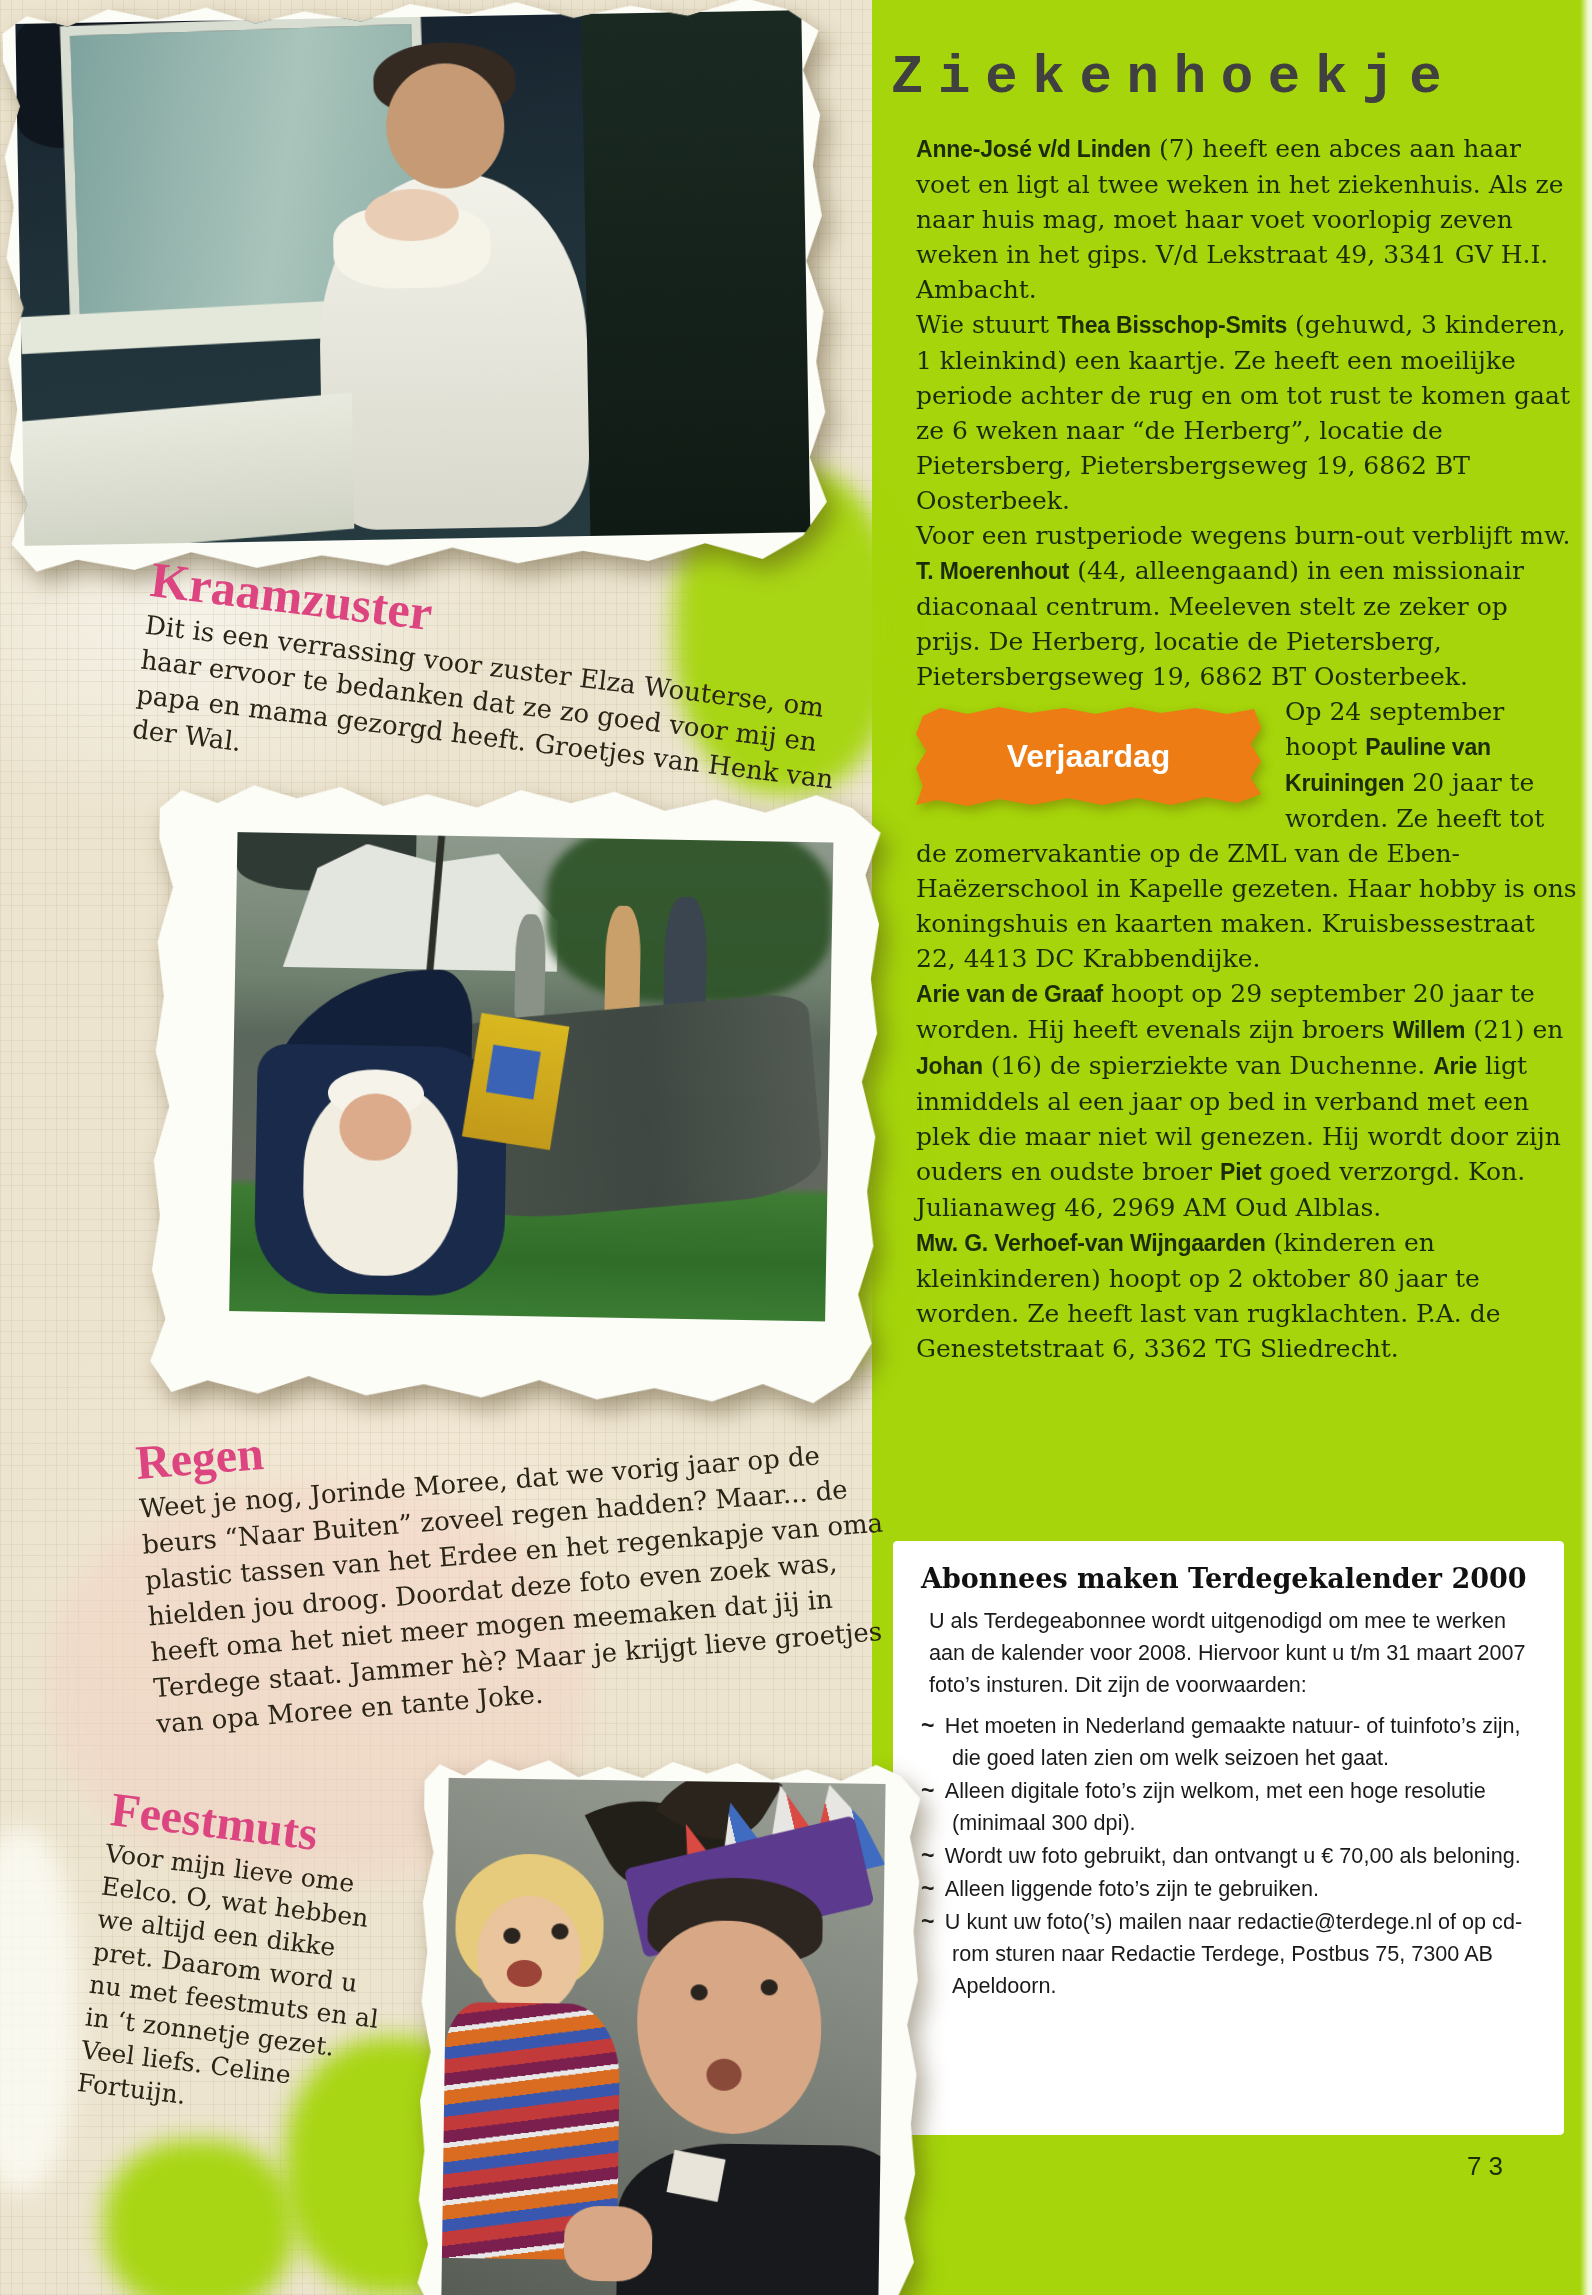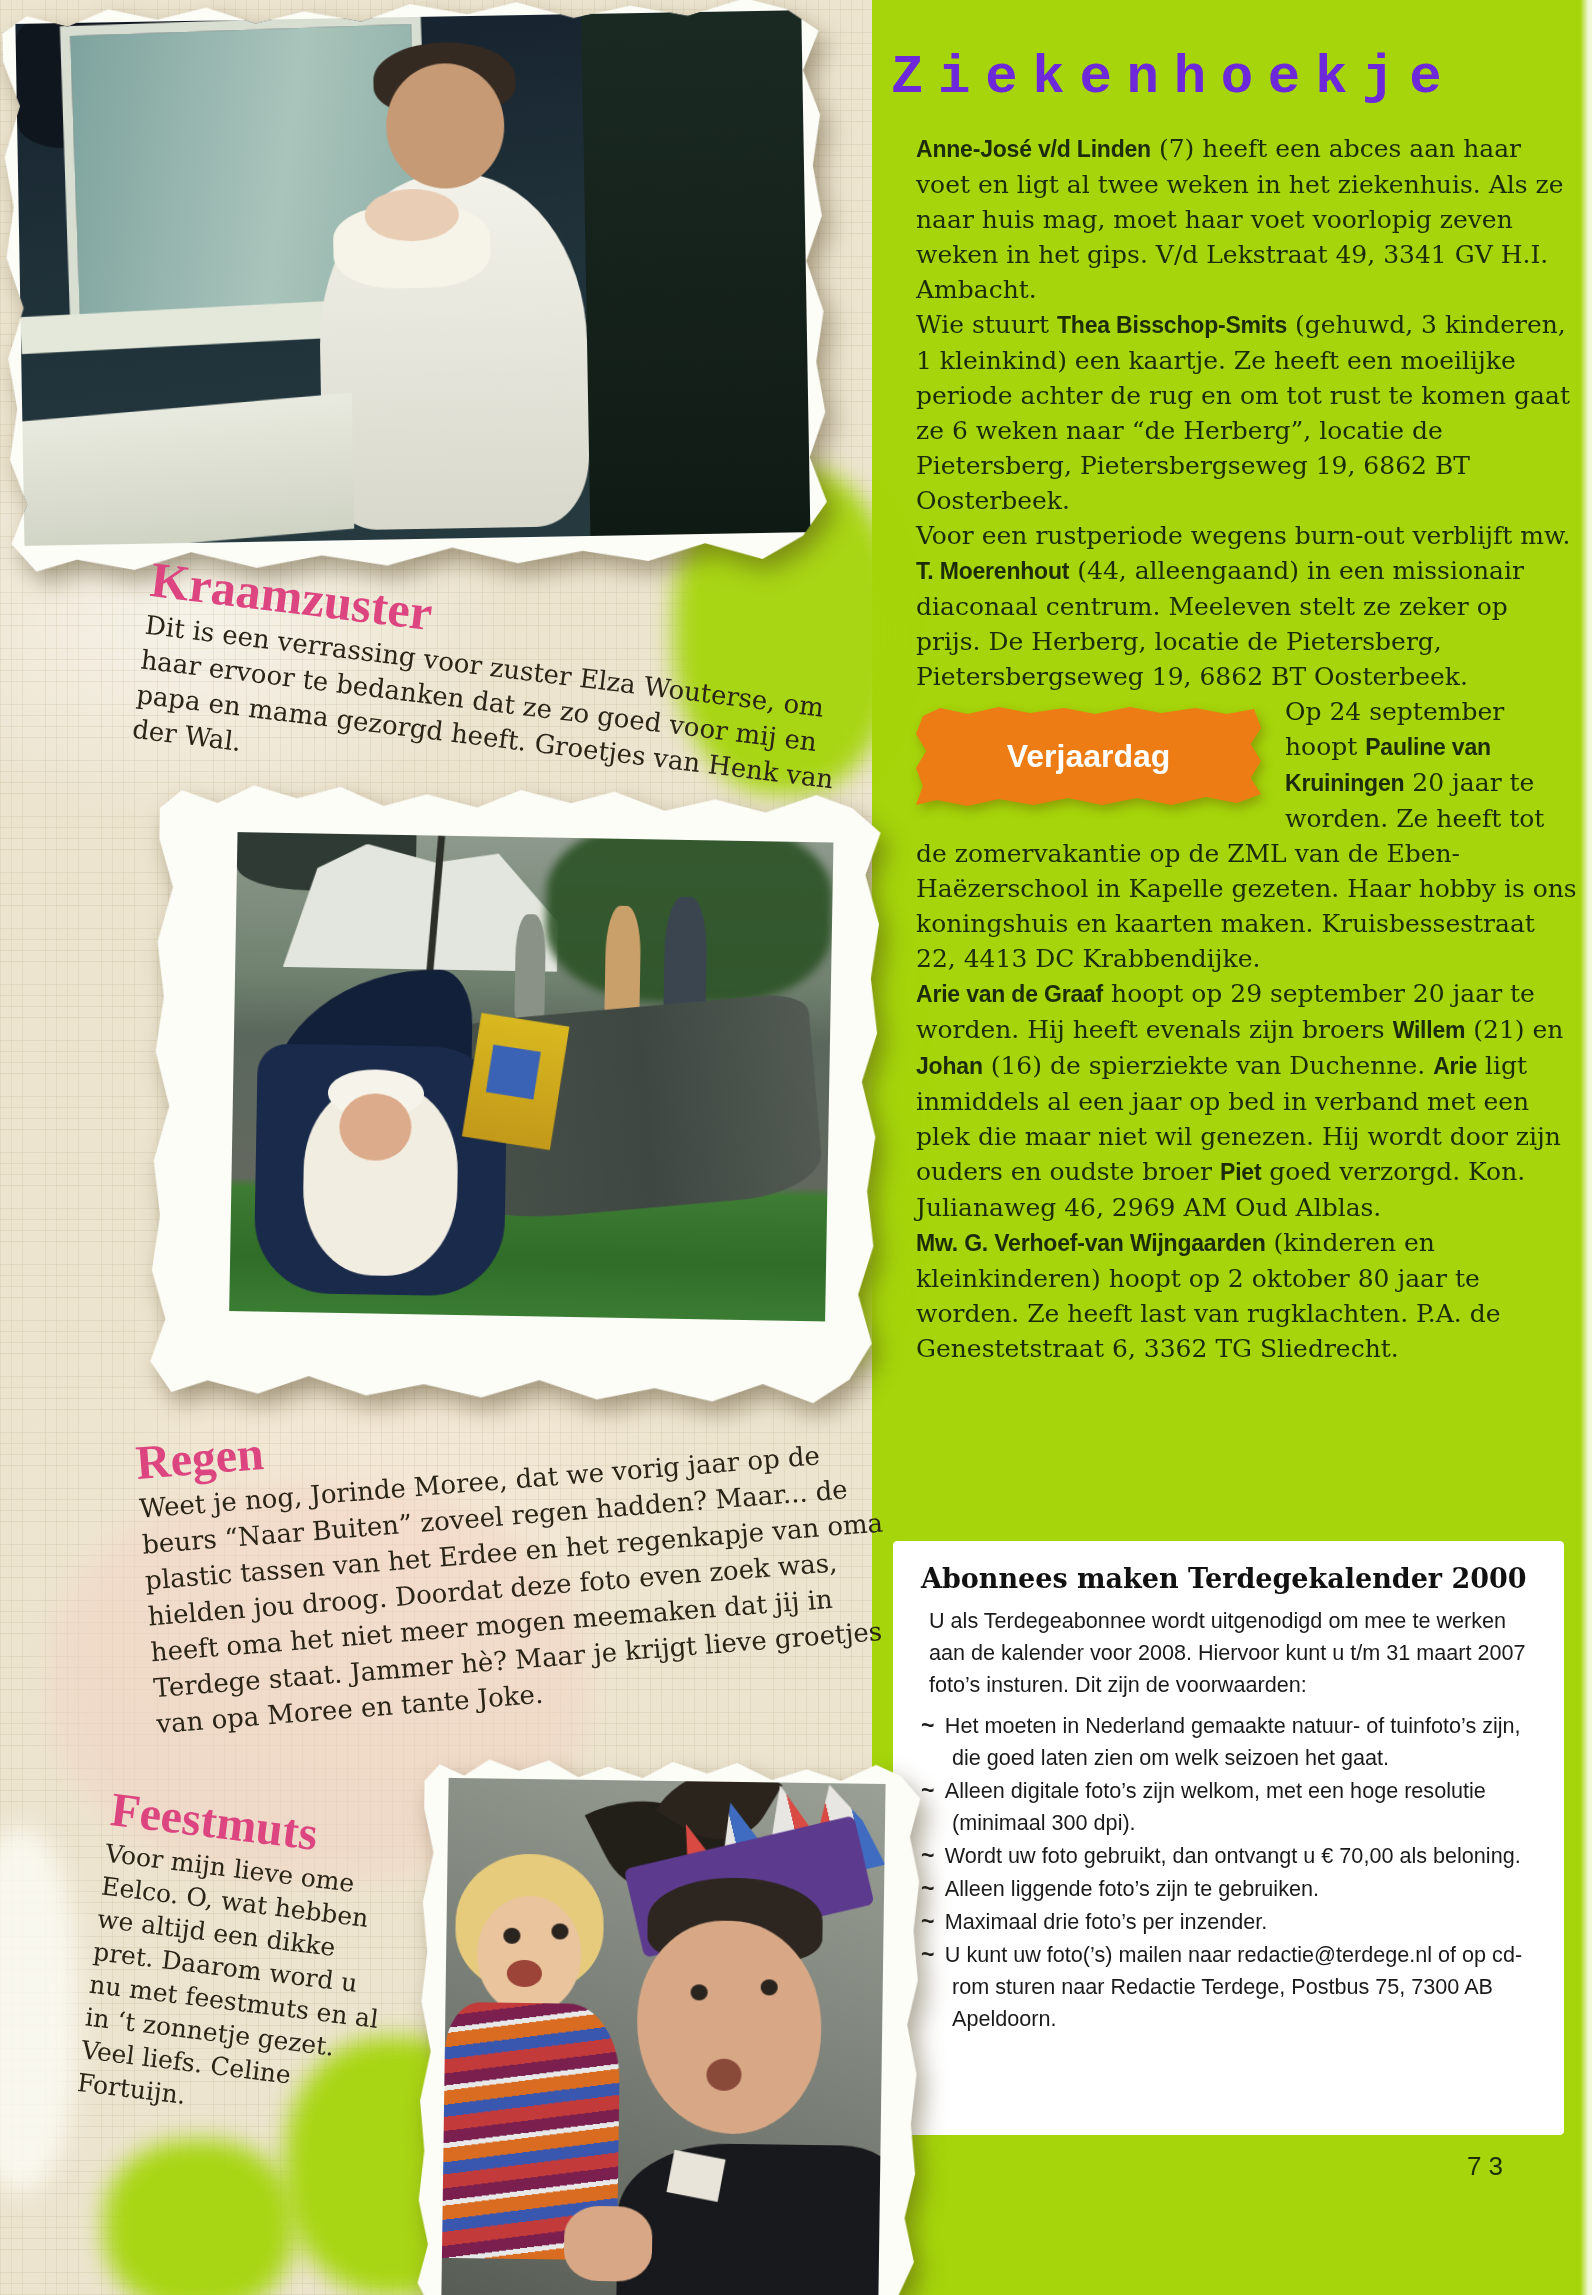--- a/index.html
+++ b/index.html
@@ -87,21 +87,21 @@
   #kraamzuster{left:154px;top:554px;width:734px;transform:rotate(7deg);}
   #kraamzuster h2{font-size:50px;}
   #kraamzuster p{font-size:26px;line-height:35px;}
   #regen{left:134px;top:1439px;width:759px;transform:rotate(-4.5deg);}
   #regen h2{font-size:48px;}
   #regen p{font-size:26px;line-height:36px;}
   #feestmuts{left:114px;top:1785px;width:293px;transform:rotate(7deg);}
   #feestmuts h2{font-size:48px;}
   #feestmuts p{font-size:25px;line-height:33px;}
   
-  .rtitle{position:absolute;left:891px;top:47px;margin:0;color:#6d28d9;
+  .rtitle{position:absolute;left:891px;top:47px;margin:0;color:#404040;
      font-family:"Liberation Mono",monospace;font-weight:700;font-size:54px;letter-spacing:14.7px;white-space:nowrap;z-index:3;}
   .rcol{position:absolute;left:916px;top:131px;width:663px;z-index:3;color:#1c2b08;}
   .rcol p{margin:0;font-size:25px;line-height:35px;font-family:"DejaVu Serif",serif;}
   .rich b{font-family:"Liberation Sans",sans-serif;font-weight:700;font-size:23px;letter-spacing:-0.2px;}
   .vj-badge{float:left;width:345px;height:100px;margin:12px 24px 7px 0;position:relative;
      filter:drop-shadow(3.5px 5.2px 5.2px rgba(90,60,0,.35));}
   .vj-inner{display:flex;align-items:center;justify-content:center;width:100%;height:100%;background:#ee7c15;
      clip-path:polygon(2% 10%,7% 2%,15% 8%,24% 1%,33% 7%,43% 2%,52% 8%,62% 1%,71% 7%,81% 2%,90% 8%,98% 3%,100% 22%,97% 38%,100% 55%,97% 72%,100% 88%,93% 97%,84% 91%,74% 99%,64% 92%,54% 99%,44% 92%,34% 99%,24% 93%,15% 100%,6% 94%,0% 99%,2% 80%,0% 62%,3% 45%,0% 28%);
      color:#fff;font-family:"Liberation Sans",sans-serif;font-weight:700;font-size:32px;}
   
@@ -227,21 +227,20 @@
   </div>
 
   <div class="kbox">
     <h3>Abonnees maken Terdegekalender 2000</h3>
     <p class="intro">U als Terdegeabonnee wordt uitgenodigd om mee te werken aan de kalender voor 2008. Hiervoor kunt u t/m 31 maart 2007 foto’s insturen. Dit zijn de voorwaarden:</p>
     <ul>
         <li><span class="tilde">~</span><span>Het moeten in Nederland gemaakte natuur- of tuinfoto’s zijn, die goed laten zien om welk seizoen het gaat.</span></li>
         <li><span class="tilde">~</span><span>Alleen digitale foto’s zijn welkom, met een hoge resolutie (minimaal 300 dpi).</span></li>
         <li><span class="tilde">~</span><span>Wordt uw foto gebruikt, dan ontvangt u € 70,00 als beloning.</span></li>
         <li><span class="tilde">~</span><span>Alleen liggende foto’s zijn te gebruiken.</span></li>
-        <li><span class="tilde">~</span><span>Maximaal drie foto’s per inzender.</span></li>
         <li><span class="tilde">~</span><span>U kunt uw foto(’s) mailen naar redactie@terdege.nl of op cd-rom sturen naar Redactie Terdege, Postbus 75, 7300 AB Apeldoorn.</span></li>
       </ul>
   </div>
 
   <div class="pagenum">73</div>
   <div class="scan-edge"></div>
 </div>
 
 
 </body></html>

